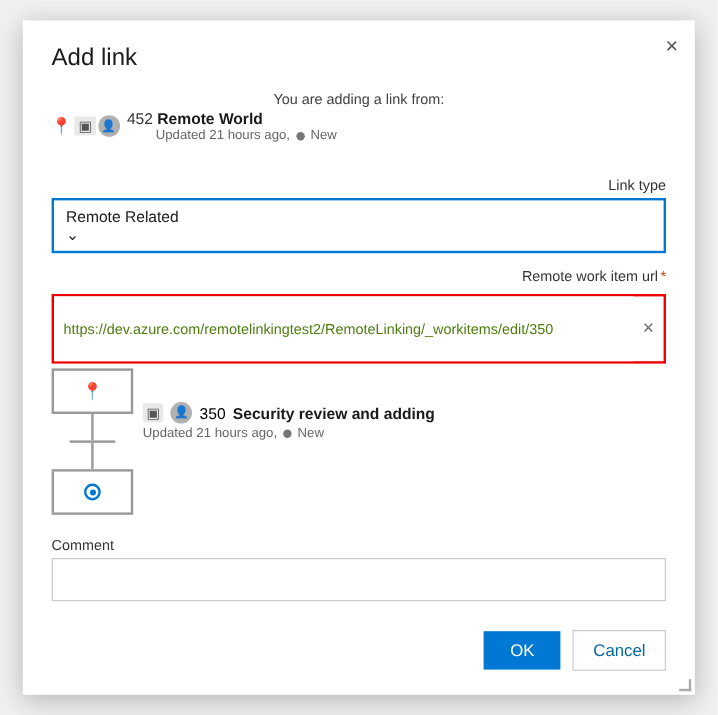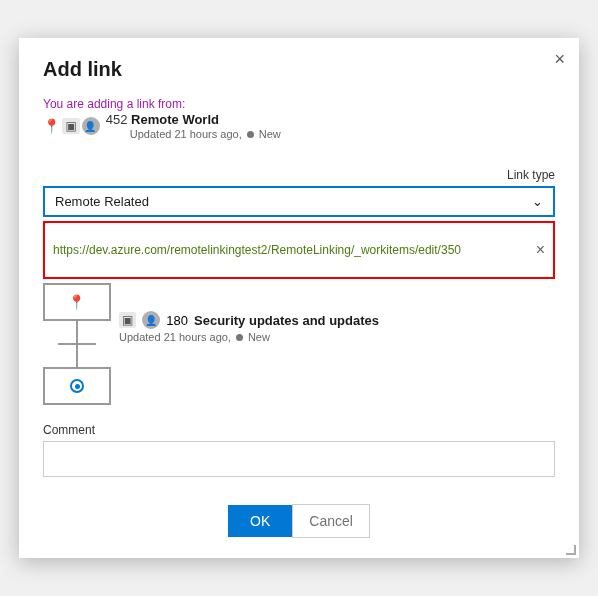--- a/index.html
+++ b/index.html
@@ -28,28 +28,29 @@
       right: 14px;
       cursor: pointer;
       font-size: 18px;
       color: #555;
       background: none;
       border: none;
       line-height: 1;
     }
     .dialog-title {
       font-size: 20px;
-      font-weight: 700;
+      font-weight: 400;
       color: #1a1a1a;
       margin-bottom: 16px;
     }
     .section-label {
       font-size: 12px;
-      color: #a21caf;
+      color: #404040;
       margin-bottom: 1px;
+      text-align: center;
     }
     .work-item-info {
       display: flex;
       align-items: center;
       gap: 6px;
       margin-bottom: 16px;
       font-size: 13px;
       color: #333;
     }
     .work-item-info .icons {
@@ -113,20 +114,21 @@
     .link-type-select {
       width: 100%;
       border: 2px solid #0078d4;
       padding: 6px 10px;
       font-size: 13px;
       color: #1a1a1a;
       cursor: pointer;
       display: flex;
       justify-content: space-between;
       background: #fff;
+      flex-direction: column;
     }
     .url-input-wrapper {
       display: flex;
       align-items: center;
       border: 2px solid #e00;
       background: #fff;
       margin-top: 4px;
     }
     .url-input {
       flex: 1;
@@ -214,37 +216,38 @@
       border: 1px solid #ccc;
       padding: 6px 8px;
       font-size: 13px;
       font-family: inherit;
       outline: none;
       resize: none;
       color: #333;
     }
     .dialog-footer {
       display: flex;
-      justify-content: center;
-      align-items: center;
+      justify-content: flex-end;
+      align-items: center;
+      gap: 10px;
       margin-top: auto;
       padding-top: 24px;
     }
     .btn-ok {
       background: #0078d4;
       color: #fff;
       border: none;
       padding: 8px 22px;
       font-size: 14px;
       cursor: pointer;
       font-family: inherit;
     }
     .btn-cancel {
       background: #fff;
-      color: #737373;
+      color: #0369a1;
       border: 1px solid #ccc;
       padding: 8px 16px;
       font-size: 14px;
       cursor: pointer;
       font-family: inherit;
     }
     .resize-handle {
       position: absolute;
       bottom: 3px;
       right: 3px;
@@ -296,20 +299,23 @@
       </div>
     </div>
   </div>
 
   <div class="field-label">Link type</div>
   <div class="link-type-select">
     <span>Remote Related</span>
     <span>⌄</span>
   </div>
 
+  <div class="field-label">
+    <span>Remote work item url</span><span class="required">*</span>
+  </div>
   <div class="url-input-wrapper">
     <input class="url-input" type="text" value="https://dev.azure.com/remotelinkingtest2/RemoteLinking/_workitems/edit/350" style="">
     <button class="url-clear-btn">×</button>
   </div>
 
   <div class="divider-section">
     <div class="diagram-wrapper">
       <div class="node-box top">
         <span class="pin-icon" style="color:#0078d4;font-size:14px;">📍</span>
       </div>
@@ -322,22 +328,22 @@
         <div class="circle-icon">
           <div class="circle-inner"></div>
         </div>
       </div>
     </div>
 
     <div class="linked-item-info">
       <div class="linked-item-row">
         <span class="icon-repo">▣</span>
         <span class="icon-user">👤</span>
-        <span>180</span>
-        <span class="item-name">Security updates and updates</span>
+        <span>350</span>
+        <span class="item-name">Security review and adding</span>
       </div>
       <div class="linked-item-meta">
         <span>Updated 21 hours ago,</span>
         <span class="status-dot"></span>
         <span>New</span>
       </div>
     </div>
   </div>
 
   <div class="comment-section">

